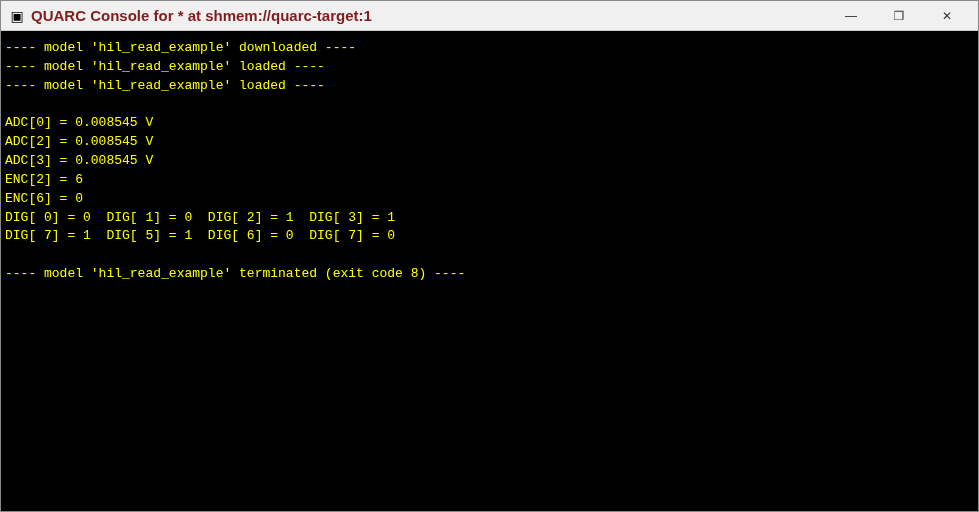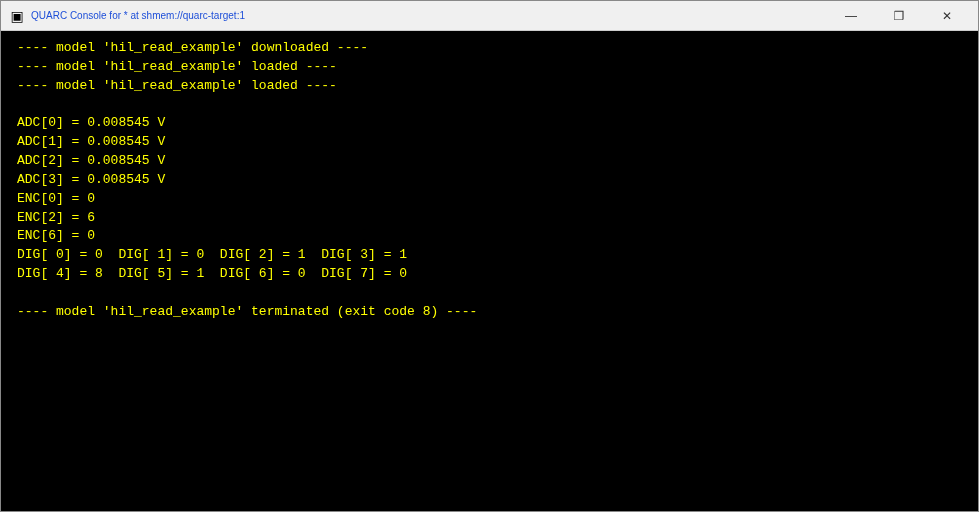--- a/index.html
+++ b/index.html
@@ -45,22 +45,23 @@
     .title-icon {
       width: 16px;
       height: 16px;
       display: flex;
       align-items: center;
       justify-content: center;
       font-size: 14px;
     }
 
     .title-text {
-      font-size: 10px;
-      color: #1d4ed8;
+      font-size: 15px;
+      color: #7f1d1d;
+      font-weight: bold;
     }
 
     .title-bar-controls {
       display: flex;
       gap: 2px;
     }
 
     .tb-btn {
       width: 46px;
       height: 28px;
@@ -70,21 +71,21 @@
       display: flex;
       align-items: center;
       justify-content: center;
       font-size: 12px;
       color: #333;
     }
 
     .console-area {
       flex: 1;
       background: #000000;
-      padding: 8px 16px;
+      padding: 8px 4px;
       overflow: hidden;
       font-family: 'Courier New', Courier, monospace;
       font-size: 13px;
       line-height: 1.45;
       color: #ffff00;
     }
 
     .console-line {
       white-space: pre;
       display: block;
@@ -111,25 +112,23 @@
       <button class="tb-btn close">✕</button>
     </div>
   </div>
 
   <div class="console-area">
   <span class="console-line">---- model 'hil_read_example' downloaded ----</span>
       <span class="console-line">---- model 'hil_read_example' loaded ----</span>
       <span class="console-line">---- model 'hil_read_example' loaded ----</span>
       <span class="empty-line"></span>
       <span class="console-line">ADC[0] = 0.008545 V</span>
-      <span class="console-line">ADC[1] = 0.008545 V</span>
       <span class="console-line">ADC[2] = 0.008545 V</span>
       <span class="console-line">ADC[3] = 0.008545 V</span>
-      <span class="console-line">ENC[0] = 0</span>
       <span class="console-line">ENC[2] = 6</span>
       <span class="console-line">ENC[6] = 0</span>
       <span class="console-line">DIG[ 0] = 0  DIG[ 1] = 0  DIG[ 2] = 1  DIG[ 3] = 1</span>
-      <span class="console-line">DIG[ 4] = 8  DIG[ 5] = 1  DIG[ 6] = 0  DIG[ 7] = 0</span>
+      <span class="console-line">DIG[ 7] = 1  DIG[ 5] = 1  DIG[ 6] = 0  DIG[ 7] = 0</span>
       <span class="empty-line"></span>
       <span class="console-line">---- model 'hil_read_example' terminated (exit code 8) ----</span>
     </div>
 
 </div>
 
 </body></html>

